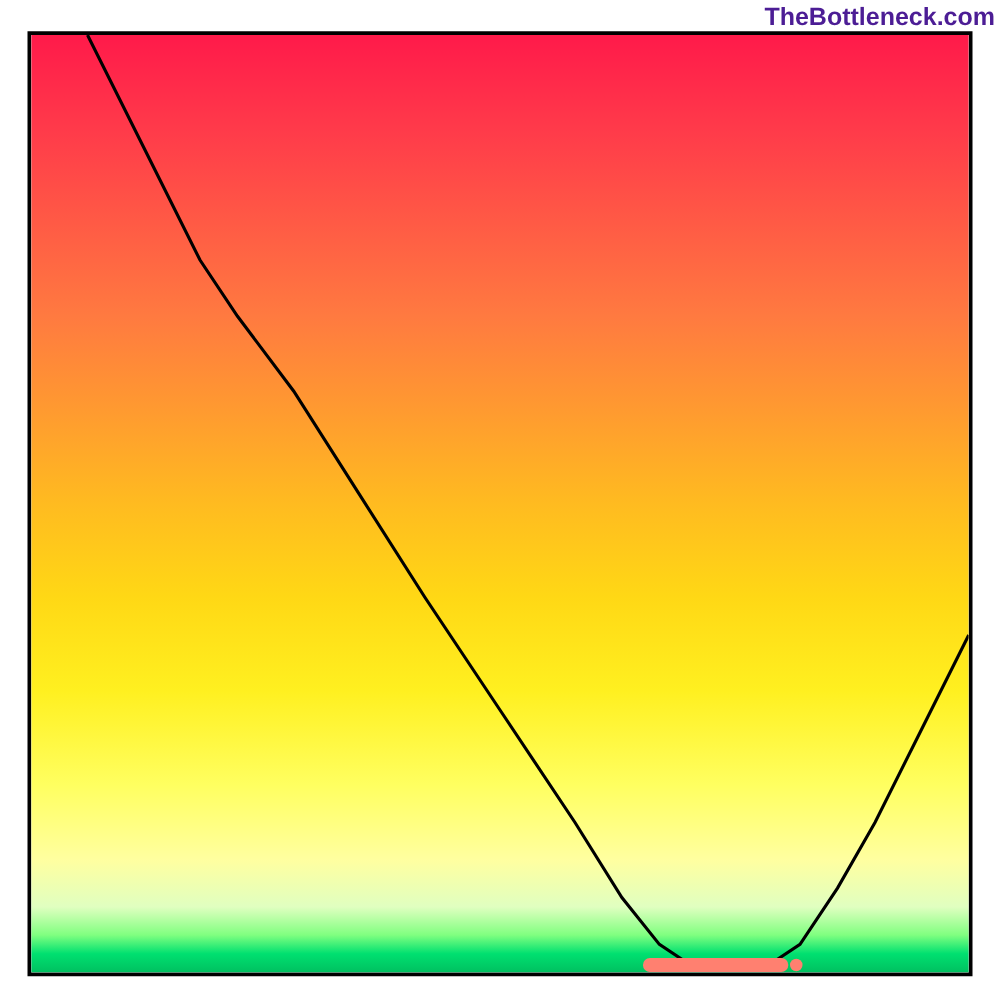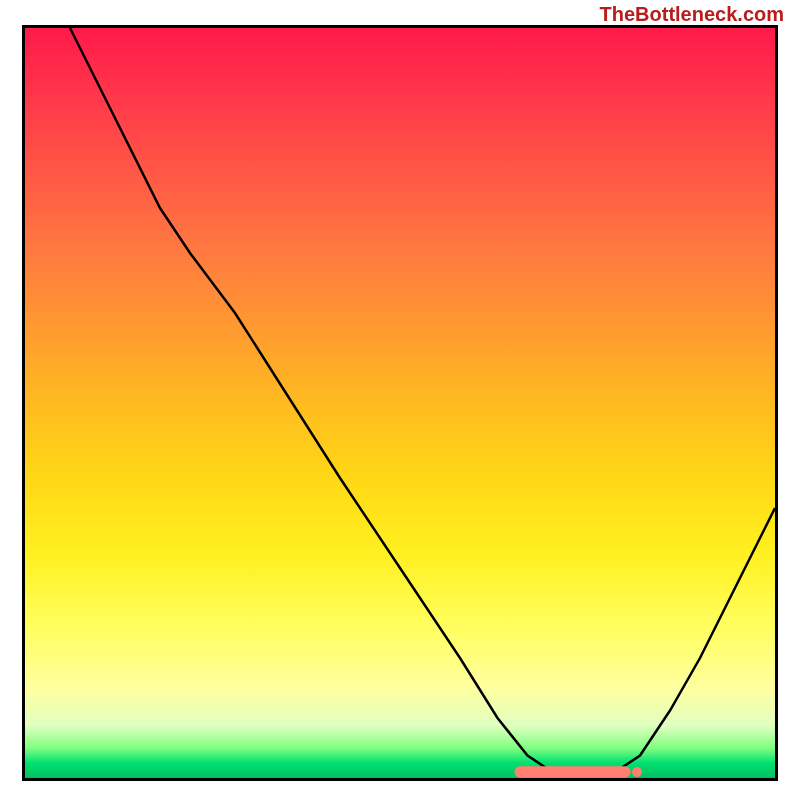--- a/index.html
+++ b/index.html
@@ -7,24 +7,24 @@
     padding: 0;
     width: 800px;
     height: 800px;
     background: #ffffff;
     font-family: Arial, sans-serif;
     position: relative;
   }
   .watermark {
     position: absolute;
     top: 3px;
-    right: 16px;
+    right: 4px;
     font-size: 20px;
     font-weight: 600;
-    color: #b91c1c;
+    color: #4c1d95;
     z-index: 10;
   }
   .chart-container {
     position: absolute;
     top: 25px;
     left: 22px;
     width: 756px;
     height: 756px;
     border: 3px solid #000000;
     box-sizing: border-box;

